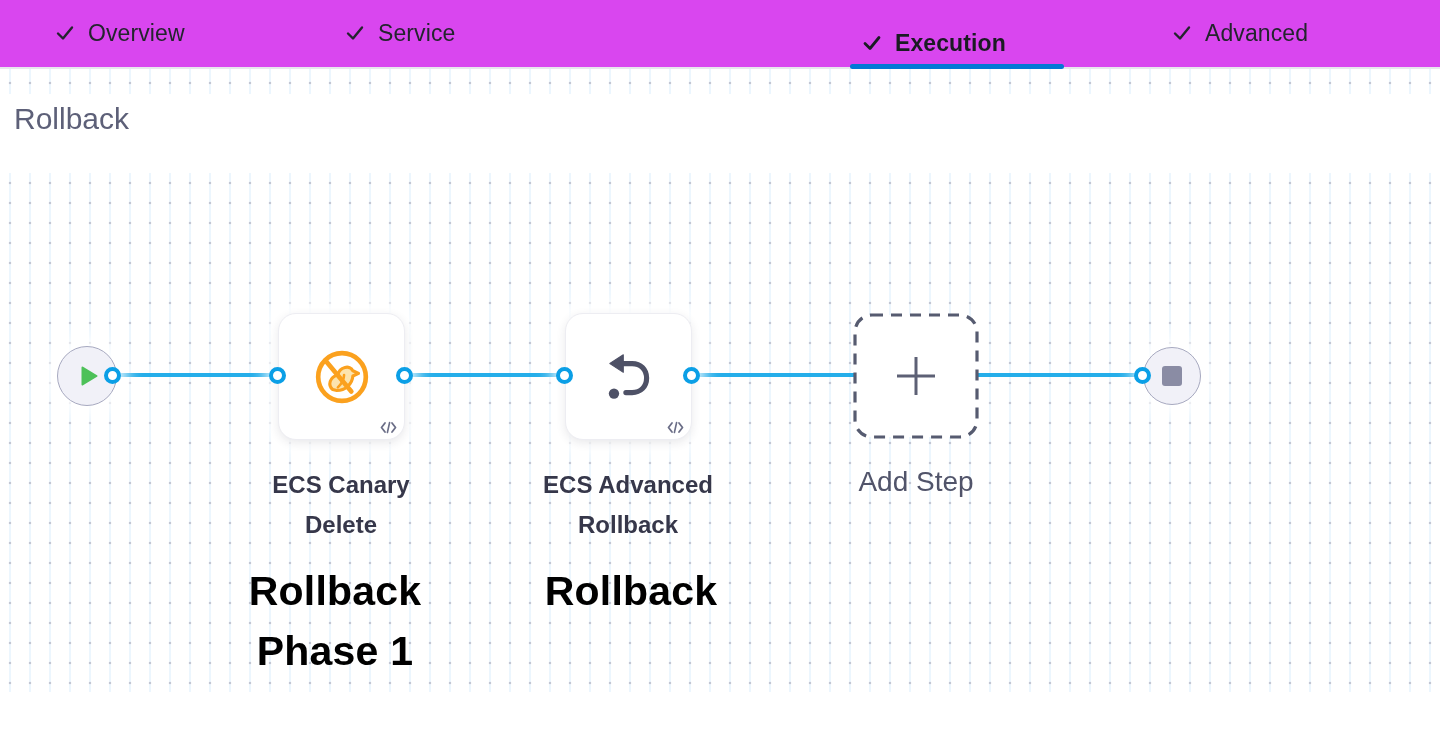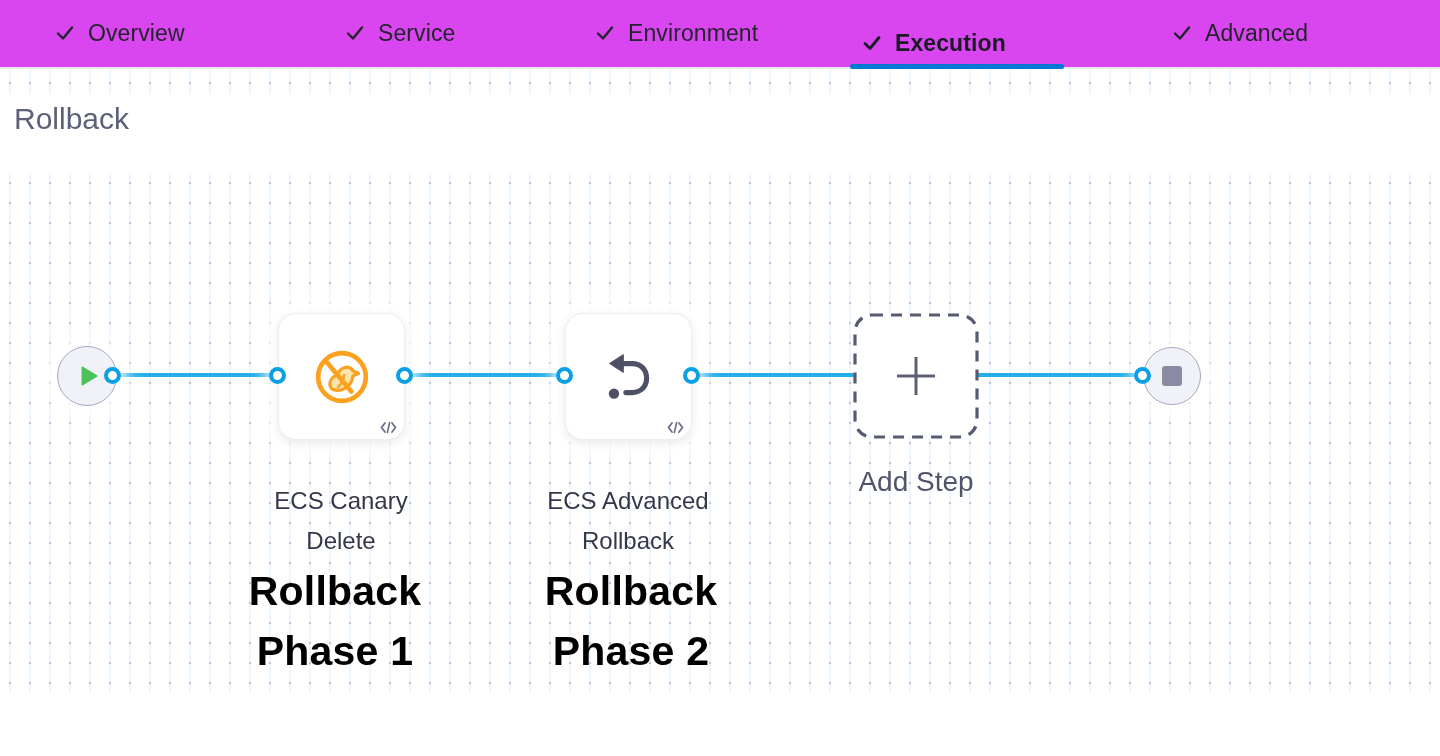--- a/index.html
+++ b/index.html
@@ -86,21 +86,21 @@
 
   .add-step-box {
     position: absolute; left: 853px; top: 244px; width: 126px; height: 126px;
     z-index: 4; cursor: pointer;
   }
 
   
   .step-label {
     position: absolute; top: 396px; width: 200px;
     text-align: center; font-size: 24px; line-height: 40px;
-    font-weight: 400; color: #36374a; z-index: 5; margin-top: 16px;
+    font-weight: 700; color: #36374a; z-index: 5;
   }
   .label-1 { left: 241px; }
   .label-2 { left: 528px; }
   .add-step-label {
     position: absolute; left: 816px; top: 394px; width: 200px;
     text-align: center; font-size: 28px; line-height: 38px;
     font-weight: 400; color: #51546a; z-index: 5;
   }
 
   .annotation {
@@ -128,28 +128,20 @@
 
   <div class="tab-item" style="left:345px">
     <span class="check-wrap">
       <svg width="20" height="20" viewBox="0 0 20 20">
           <path d="M3 10.5 L8 15.5 L17 4.5" fill="none" stroke="#23242d" stroke-width="2.4" stroke-linecap="round" stroke-linejoin="round"></path>
         </svg>
     </span>
     <span>Service</span>
   </div>
 
-  <div class="tab-item" style="left:595px">
-    <span class="check-wrap">
-      <svg width="20" height="20" viewBox="0 0 20 20">
-          <path d="M3 10.5 L8 15.5 L17 4.5" fill="none" stroke="#23242d" stroke-width="2.4" stroke-linecap="round" stroke-linejoin="round"></path>
-        </svg>
-    </span>
-    <span>Environment</span>
-  </div>
 
   <div class="tab-item active" style="left:862px">
     <span class="check-wrap">
       <svg width="20" height="20" viewBox="0 0 20 20">
           <path d="M3 10.5 L8 15.5 L17 4.5" fill="none" stroke="#1a1b23" stroke-width="2.8" stroke-linecap="round" stroke-linejoin="round"></path>
         </svg>
     </span>
     <span>Execution</span>
   </div>
 
@@ -248,16 +240,15 @@
     <div>Rollback</div>
   </div>
   <div class="add-step-label">Add Step</div>
 
   <div class="annotation ann-1">
     <div>Rollback</div>
     <div>Phase 1</div>
   </div>
   <div class="annotation ann-2">
     <div>Rollback</div>
-    <div>Phase 2</div>
   </div>
 
 </div>
 
 </body></html>

